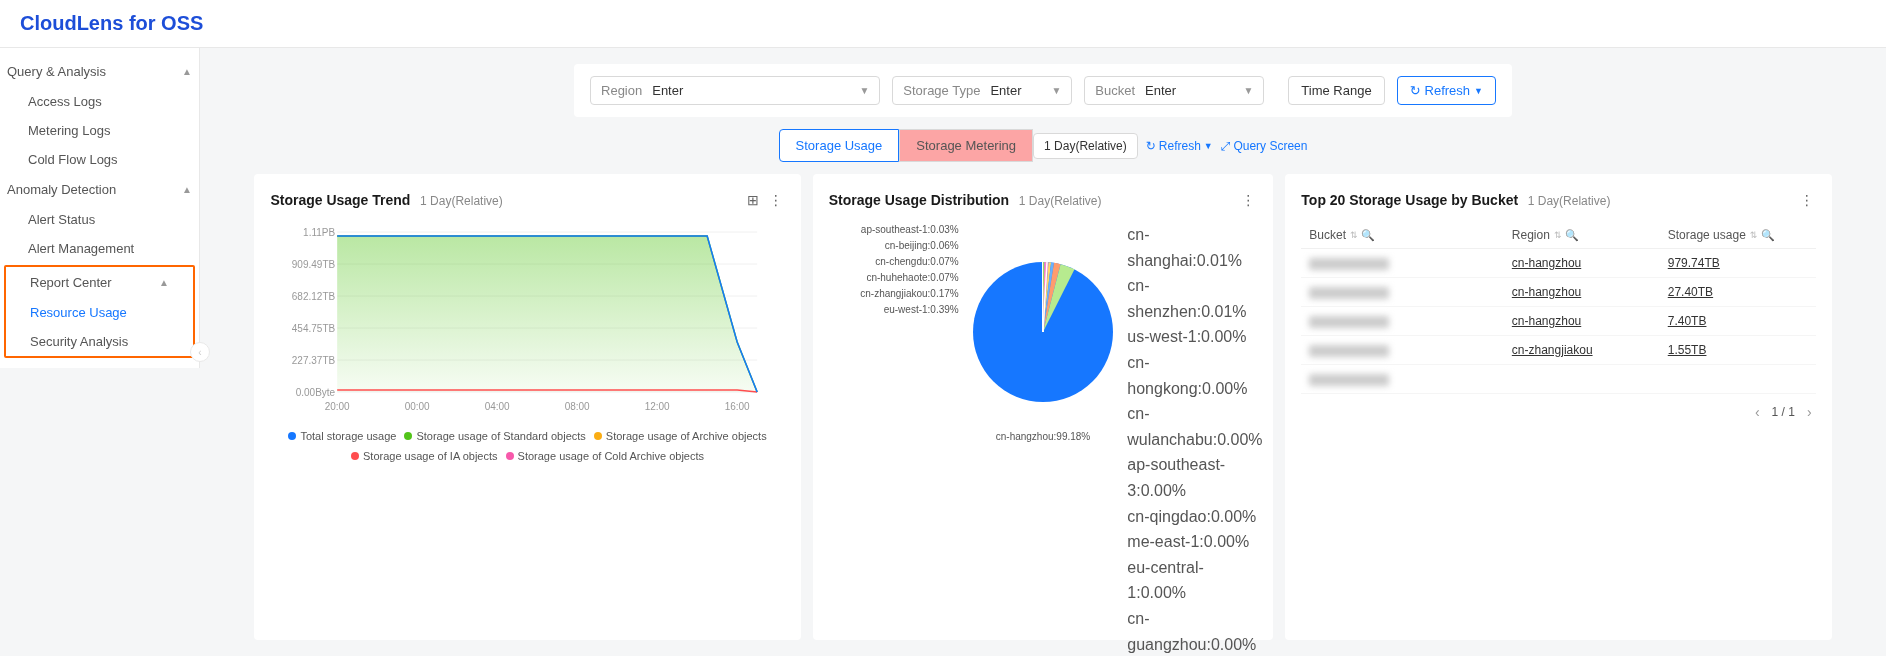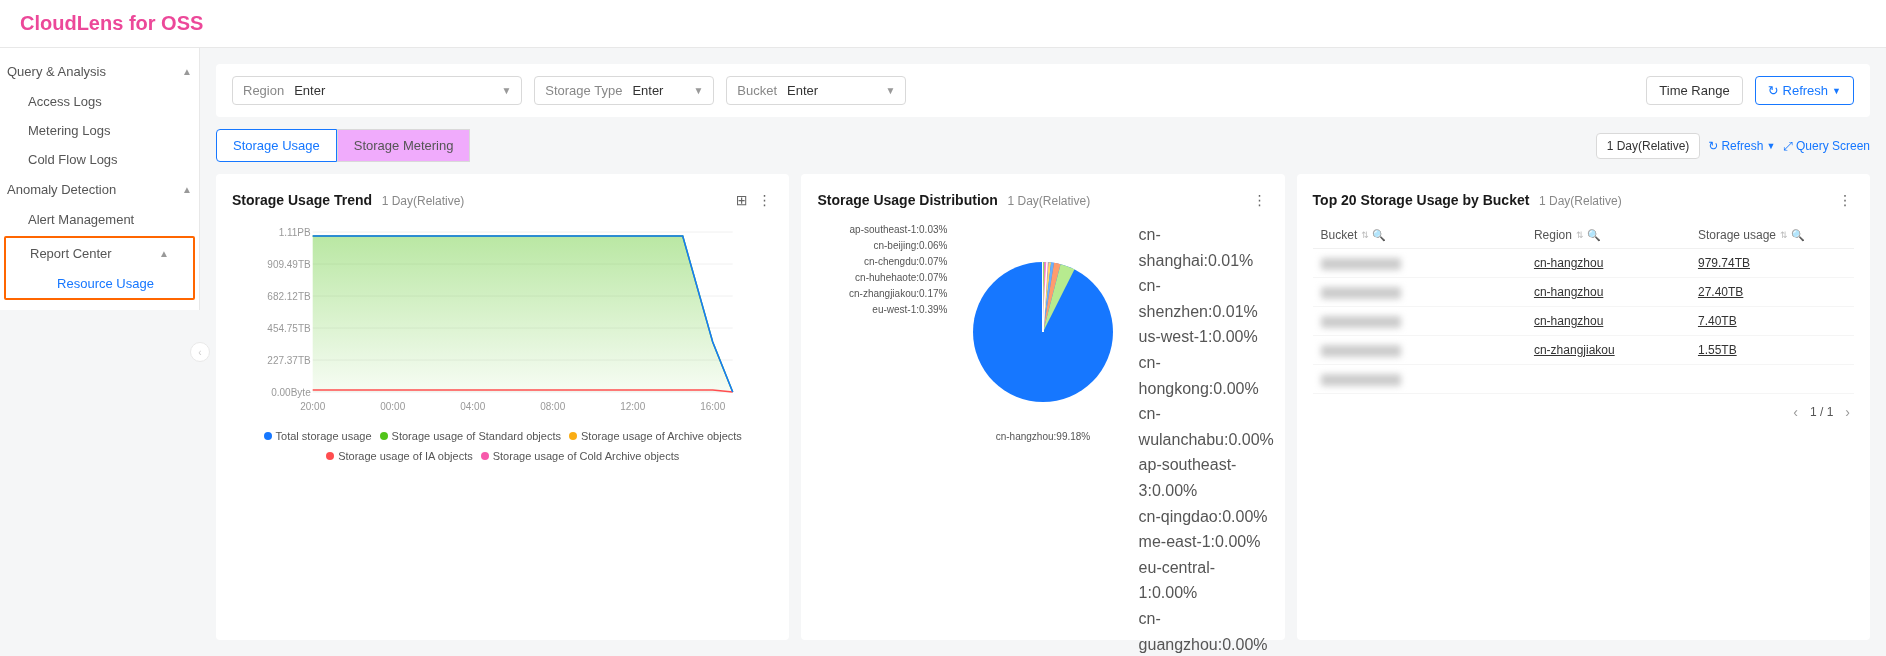--- a/index.html
+++ b/index.html
@@ -1,47 +1,47 @@
 <!DOCTYPE html>
 <html><head>
   <meta charset="utf-8">
   <style>
     * { box-sizing: border-box; margin: 0; padding: 0; }
     body { font-family: -apple-system, BlinkMacSystemFont, 'Segoe UI', Arial, sans-serif; font-size: 13px; background: #f5f6f7; color: #333; display: flex; flex-direction: column; height: 656px; overflow: hidden; }
     
     .app-header { background: #fff; padding: 12px 20px; border-bottom: 1px solid #e8e8e8; }
-    .app-title { font-size: 20px; font-weight: 600; color: #ec4899; }
+    .app-title { font-size: 20px; font-weight: 600; color: #1d4ed8; }
     
     .main-layout { display: flex; flex: 1; overflow: hidden; }
     
     
     .sidebar { width: 200px; background: #fff; border-right: 1px solid #e8e8e8; padding: 8px 0; overflow-y: auto; flex-shrink: 0; }
     .sidebar-section-title { padding: 8px 7px; font-size: 13px; color: #555; cursor: pointer; display: flex; justify-content: space-between; align-items: center; }
     .sidebar-item { padding: 7px 16px 7px 28px; font-size: 13px; color: #555; cursor: pointer; }
-    .sidebar-item.active { color: #1677ff; font-weight: 500; text-align: center; }
+    .sidebar-item.active { color: #1677ff; font-weight: 500; }
     .sidebar-group { border: 2px solid #ff6600; border-radius: 2px; margin: 2px 4px; }
     .sidebar-group .sidebar-section-title { padding: 8px 24px; }
     .sidebar-group .sidebar-item { padding: 7px 12px 7px 24px; }
     .chevron { font-size: 10px; color: #999; }
     
     
-    .content { flex: 1; overflow-y: auto; padding: 16px; display: flex; flex-direction: column; gap: 12px; }
+    .content { flex: 1; overflow-y: auto; padding: 16px; display: flex; flex-direction: column; gap: 12px; align-items: center; }
     
     
     .filter-bar { display: flex; gap: 12px; align-items: center; background: #fff; padding: 12px 16px; border-radius: 4px; }
     .filter-select { display: flex; align-items: center; gap: 6px; border: 1px solid #d9d9d9; border-radius: 4px; padding: 6px 10px; background: #fff; cursor: pointer; min-width: 180px; font-size: 13px; color: #333; }
     .filter-select .filter-label { color: #888; margin-right: 4px; }
     .filter-select .filter-value { flex: 1; }
     .filter-select .chevron-down { color: #999; font-size: 10px; margin-left: auto; }
     .time-range-btn { border: 1px solid #d9d9d9; background: #fff; padding: 6px 12px; border-radius: 4px; cursor: pointer; font-size: 13px; color: #333; }
     .refresh-btn-header { border: 1px solid #1677ff; background: #fff; padding: 6px 12px; border-radius: 4px; cursor: pointer; font-size: 13px; color: #1677ff; display: flex; align-items: center; gap: 4px; }
     
     
     .tab-bar { display: flex; align-items: center; gap: 0; }
-    .tab { padding: 8px 16px; font-size: 13px; cursor: pointer; border: 1px solid #d9d9d9; background: #f0abfc; color: #555; }
+    .tab { padding: 8px 16px; font-size: 13px; cursor: pointer; border: 1px solid #d9d9d9; background: #fca5a5; color: #555; }
     .tab:first-child { border-radius: 4px 0 0 4px; }
     .tab:last-child { border-radius: 0 4px 4px 0; }
     .tab.active { color: #1677ff; border-color: #1677ff; background: #fff; z-index: 1; }
     .tab-spacer { flex: 1; }
     .tab-controls { display: flex; align-items: center; gap: 8px; }
     .day-relative-btn { border: 1px solid #d9d9d9; background: #fff; padding: 5px 10px; border-radius: 4px; cursor: pointer; font-size: 12px; color: #333; }
     .refresh-btn-small { background: none; border: none; cursor: pointer; font-size: 12px; color: #1677ff; display: flex; align-items: center; gap: 3px; }
     .fullscreen-btn { background: none; border: none; cursor: pointer; font-size: 12px; color: #1677ff; display: flex; align-items: center; gap: 3px; }
     
     
@@ -102,30 +102,36 @@
       </div>
       <div class="sidebar-item">
         <span>Cold Flow Logs</span>
       </div>
 
       <div class="sidebar-section-title">
         <span>Anomaly Detection</span>
         <span class="chevron">▲</span>
       </div>
       <div class="sidebar-item">
+        <span>Alert Status</span>
+      </div>
+      <div class="sidebar-item">
         <span>Alert Management</span>
       </div>
 
       <div class="sidebar-group">
         <div class="sidebar-section-title">
           <span>Report Center</span>
           <span class="chevron">▲</span>
         </div>
         <div class="sidebar-item active">
           <span>Resource Usage</span>
+        </div>
+        <div class="sidebar-item">
+          <span>Security Analysis</span>
         </div>
       </div>
     </div>
     <button class="collapse-btn">‹</button>
   </div>
 
   <div class="content">
 
     <div class="filter-bar">
       <div class="filter-select">

